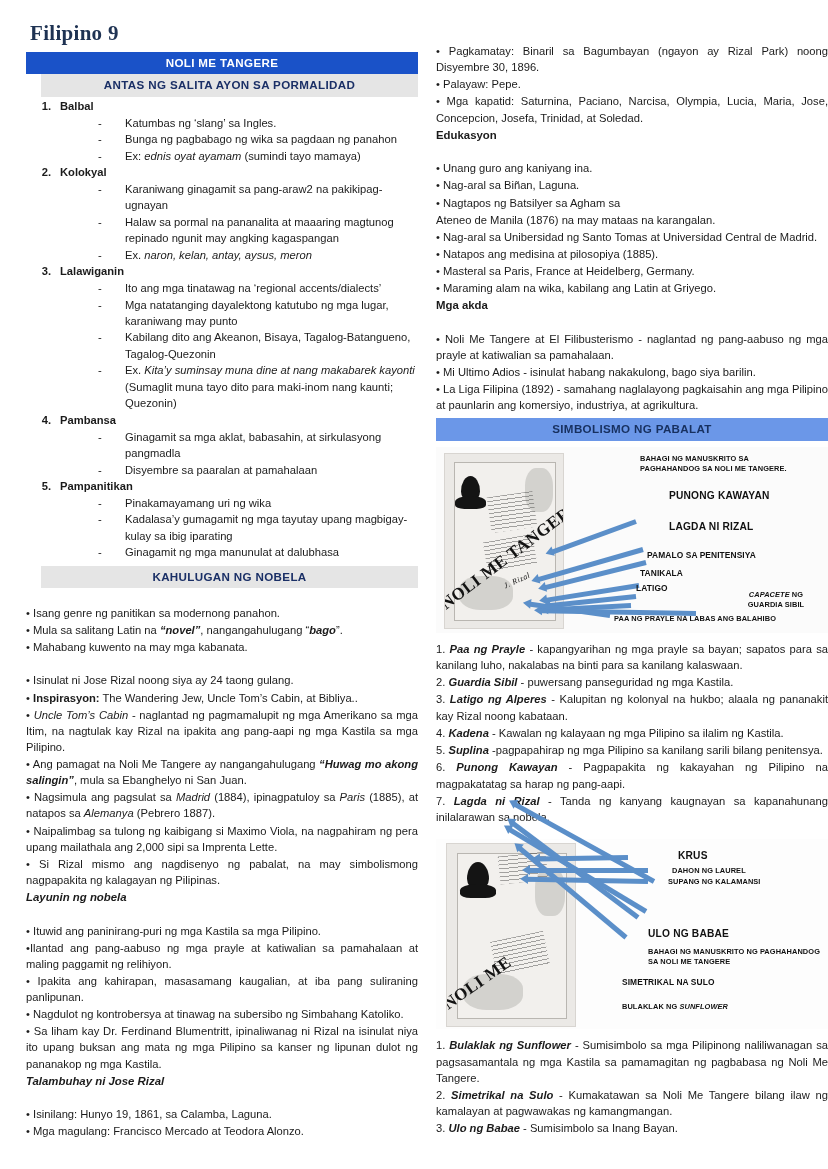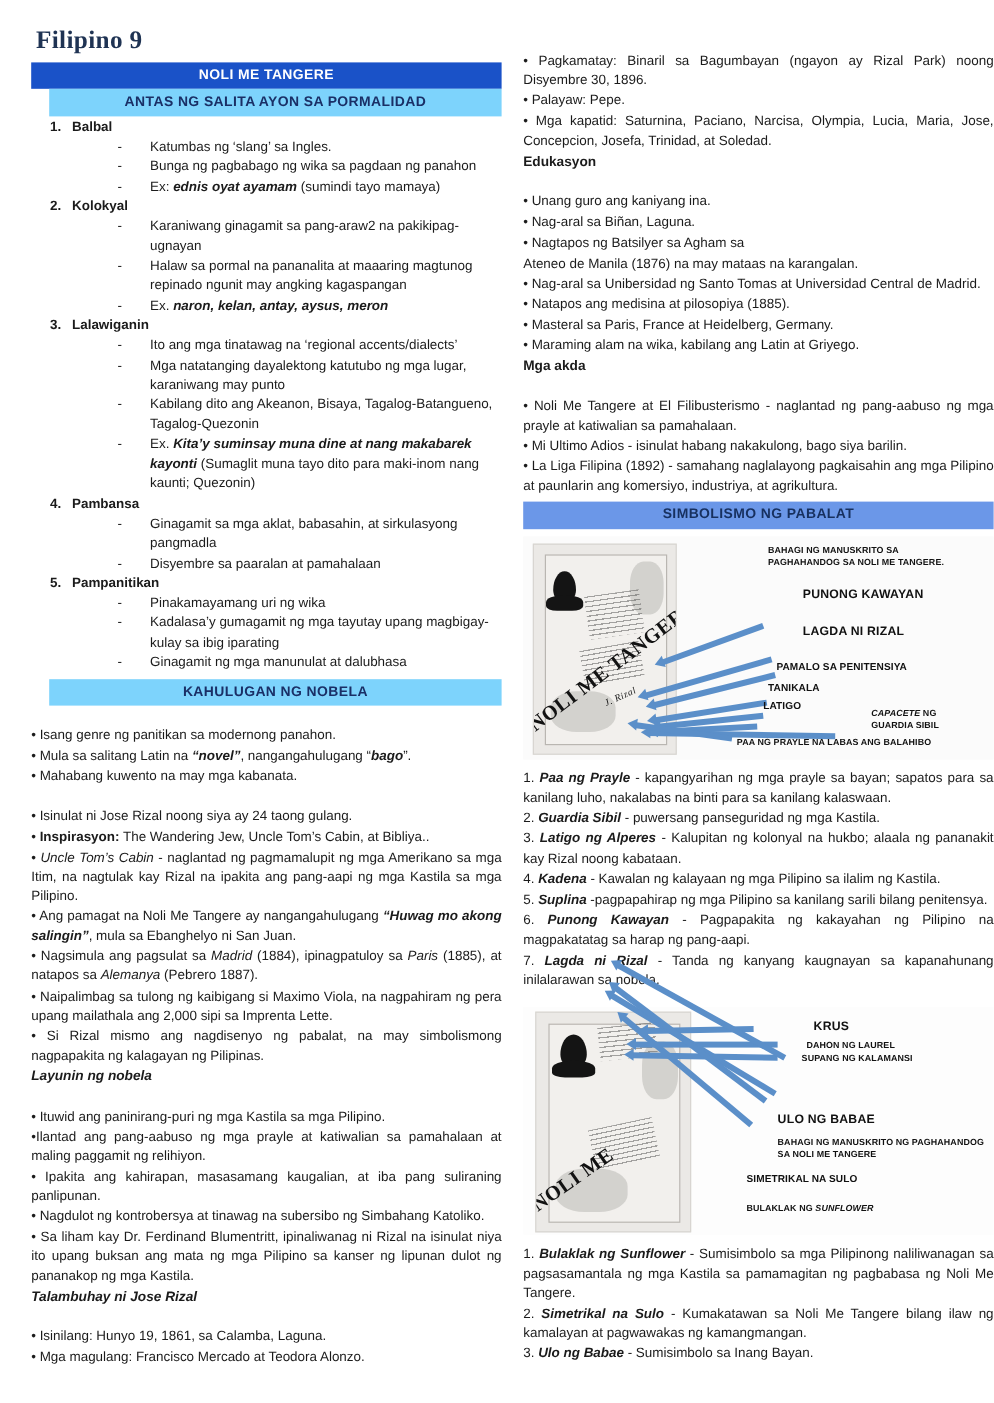--- a/index.html
+++ b/index.html
@@ -48,21 +48,21 @@
     font-size: 11.6px;
     letter-spacing: .35px;
     padding: 4px 6px 5px 6px;
     line-height: 1.15;
   }
   .banner-dark {
     background: #1a52c8;
     color: #ffffff;
   }
   .banner-light {
-    background: #7dd3fc;
+    background: #e5e5e5;
     color: #1a2f66;
     margin-left: 15px;
   }
   .banner-mid {
     background: #6b97e8;
     color: #17305f;
   }
 
   
   .outline { margin: 2px 0 0 0; }
@@ -85,21 +85,21 @@
     display: flex;
     font-size: 11.2px;
     line-height: 1.47;
     margin-left: 72px;
   }
   .odash-b {
     width: 27px;
     flex: 0 0 27px;
   }
   .odash-t { flex: 1; }
-  em.i { font-style: italic; font-weight: bold; }
+  em.i { font-style: italic; }
 
   
   .blist { margin: 16px 0 0 0; }
   .bline {
     font-size: 11.2px;
     line-height: 1.44;
     margin: 0 0 0 0;
     padding: 1px 0 0 0;
   }
   .bline.just { text-align: justify; }
@@ -402,21 +402,21 @@
         <div class="arrow" style="left:110px; top:156px; width:85px; transform:rotate(-3deg);"></div>
         <div class="arrow" style="left:104px; top:164px; width:156px; transform:rotate(1deg);"></div>
         <div class="arrow" style="left:92px; top:166px; width:82px; transform:rotate(8deg);"></div>
 
         <div class="alabel" style="left:204px; top:7px; width:150px;">BAHAGI NG MANUSKRITO SA PAGHAHANDOG SA NOLI ME TANGERE.</div>
         <div class="alabel big" style="left:233px; top:42px;">PUNONG KAWAYAN</div>
         <div class="alabel big" style="left:233px; top:73px;">LAGDA NI RIZAL</div>
         <div class="alabel mid" style="left:211px; top:103px;">PAMALO SA PENITENSIYA</div>
         <div class="alabel mid" style="left:204px; top:121px;">TANIKALA</div>
         <div class="alabel mid" style="left:200px; top:136px;">LATIGO</div>
-        <div class="alabel" style="left:290px; top:143px; width:100px; "><i>CAPACETE</i> NG<br>GUARDIA SIBIL</div>
+        <div class="alabel" style="left:290px; top:143px; width:100px; text-align:center;"><i>CAPACETE</i> NG<br>GUARDIA SIBIL</div>
         <div class="alabel" style="left:178px; top:167px; width:190px;">PAA NG PRAYLE NA LABAS ANG BALAHIBO</div>
       </div>
 
       <div class="nlist">
         <div class="nitem">1. <b class="bdi">Paa ng Prayle</b> - kapangyarihan ng mga prayle sa bayan; sapatos para sa kanilang luho, nakalabas na binti para sa kanilang kalaswaan.</div>
         <div class="nitem">2. <b class="bdi">Guardia Sibil</b> - puwersang panseguridad ng mga Kastila.</div>
         <div class="nitem">3. <b class="bdi">Latigo ng Alperes</b> - Kalupitan ng kolonyal na hukbo; alaala ng pananakit kay Rizal noong kabataan.</div>
         <div class="nitem">4. <b class="bdi">Kadena</b> - Kawalan ng kalayaan ng mga Pilipino sa ilalim ng Kastila.</div>
         <div class="nitem">5. <b class="bdi">Suplina</b> -pagpapahirap ng mga Pilipino sa kanilang sarili bilang penitensya.</div>
         <div class="nitem">6. <b class="bdi">Punong Kawayan</b> - Pagpapakita ng kakayahan ng Pilipino na magpakatatag sa harap ng pang-aapi.</div>

